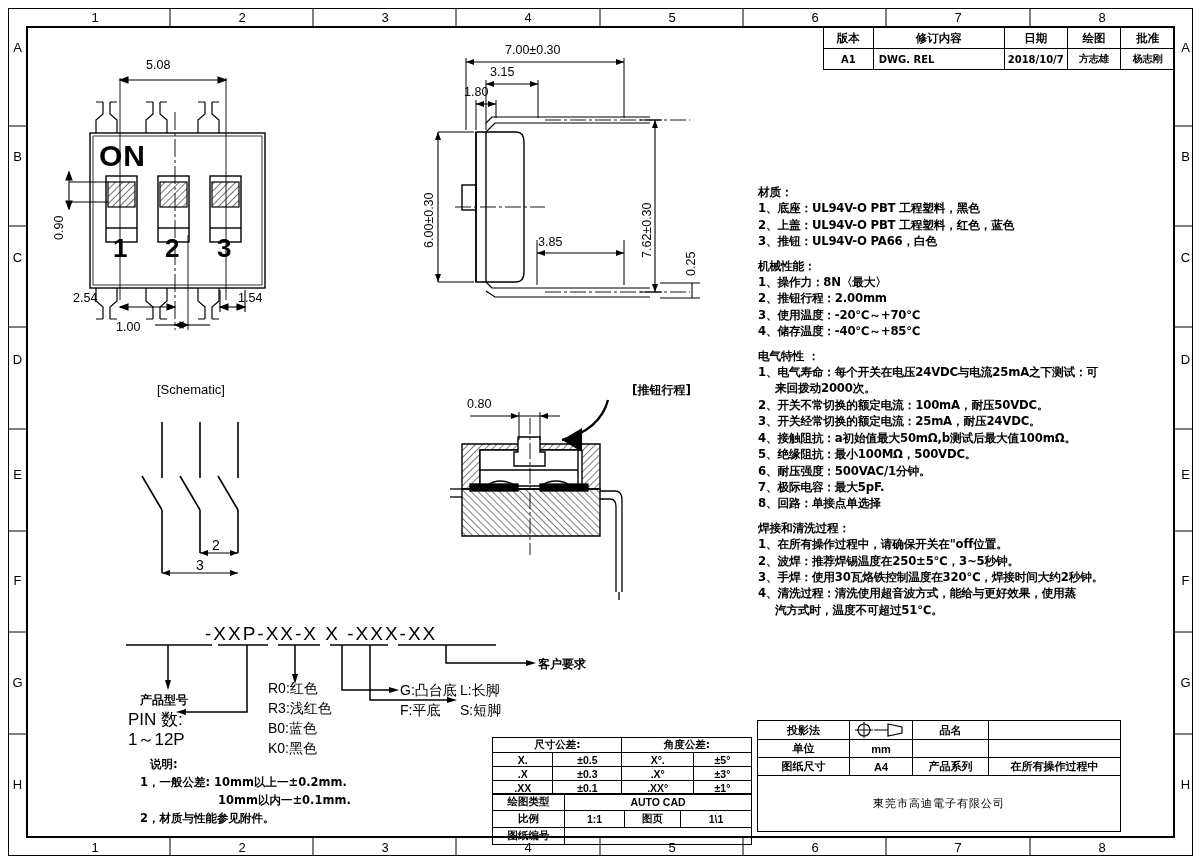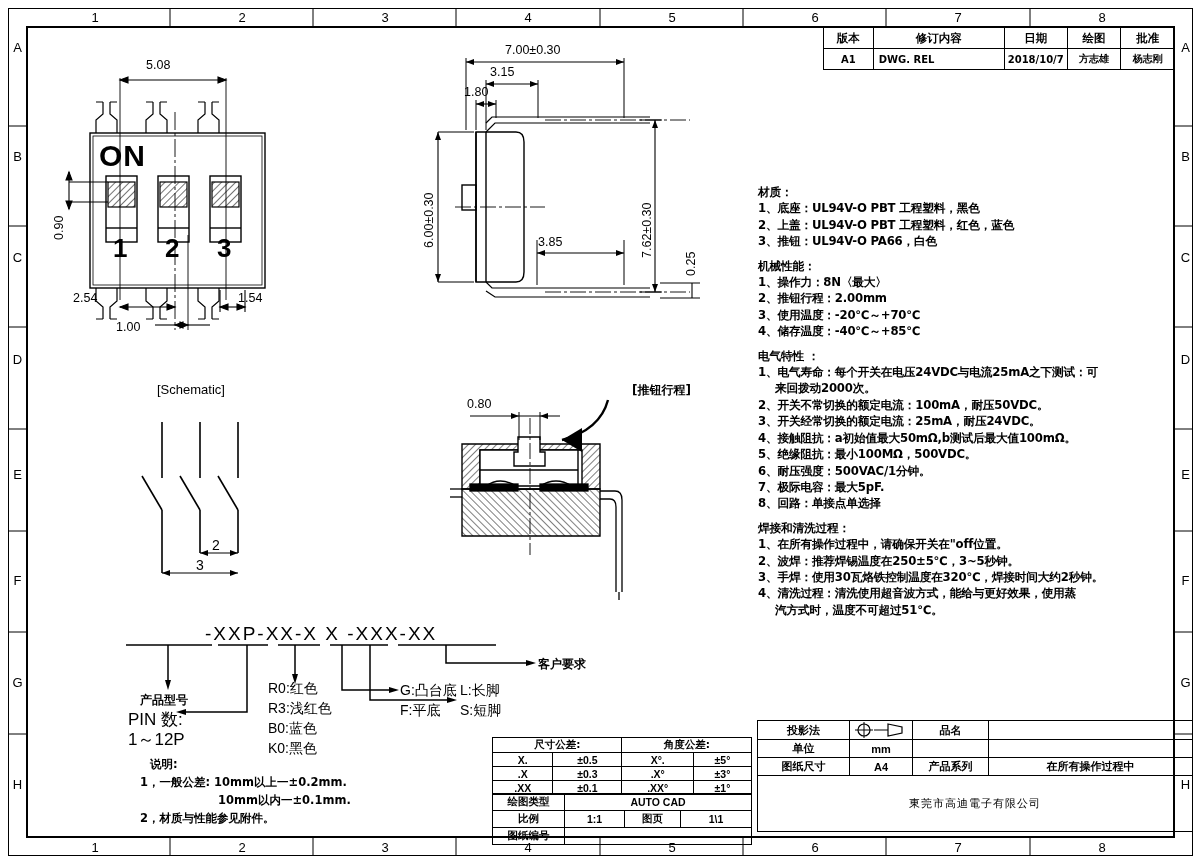--- a/index.html
+++ b/index.html
@@ -85,21 +85,21 @@
   #rev-table td.left { text-align: left; padding-left: 5px; }
   
   #tol-table { left: 492px; top: 737px; width: 260px; }
   #tol-table td { height: 14px; font-size: 10.5px; }
   .tol-hdr { font-size: 10.5px; font-weight: bold; text-align:center;}
   .mono-num { font-family: "Liberation Sans", sans-serif; font-weight: normal; font-size: 11.5px;}
   
   #dwg-table { left: 492px; top: 793px; width: 260px; }
   #dwg-table td { height: 17px; font-size: 10.5px; }
   
-  #title-table { left: 757px; top: 720px; width: 436px; padding-left: 34px; }
+  #title-table { left: 757px; top: 720px; width: 364px; padding-left: 34px; }
   #title-table td { height: 18px; font-size: 11px; }
   #company-cell {
     font-family: "DejaVu Serif", "Liberation Serif", serif;
     font-size: 30px;
     font-weight: normal;
     letter-spacing: 1px;
     height: 56px !important;
   }
   
   #pn-code {

